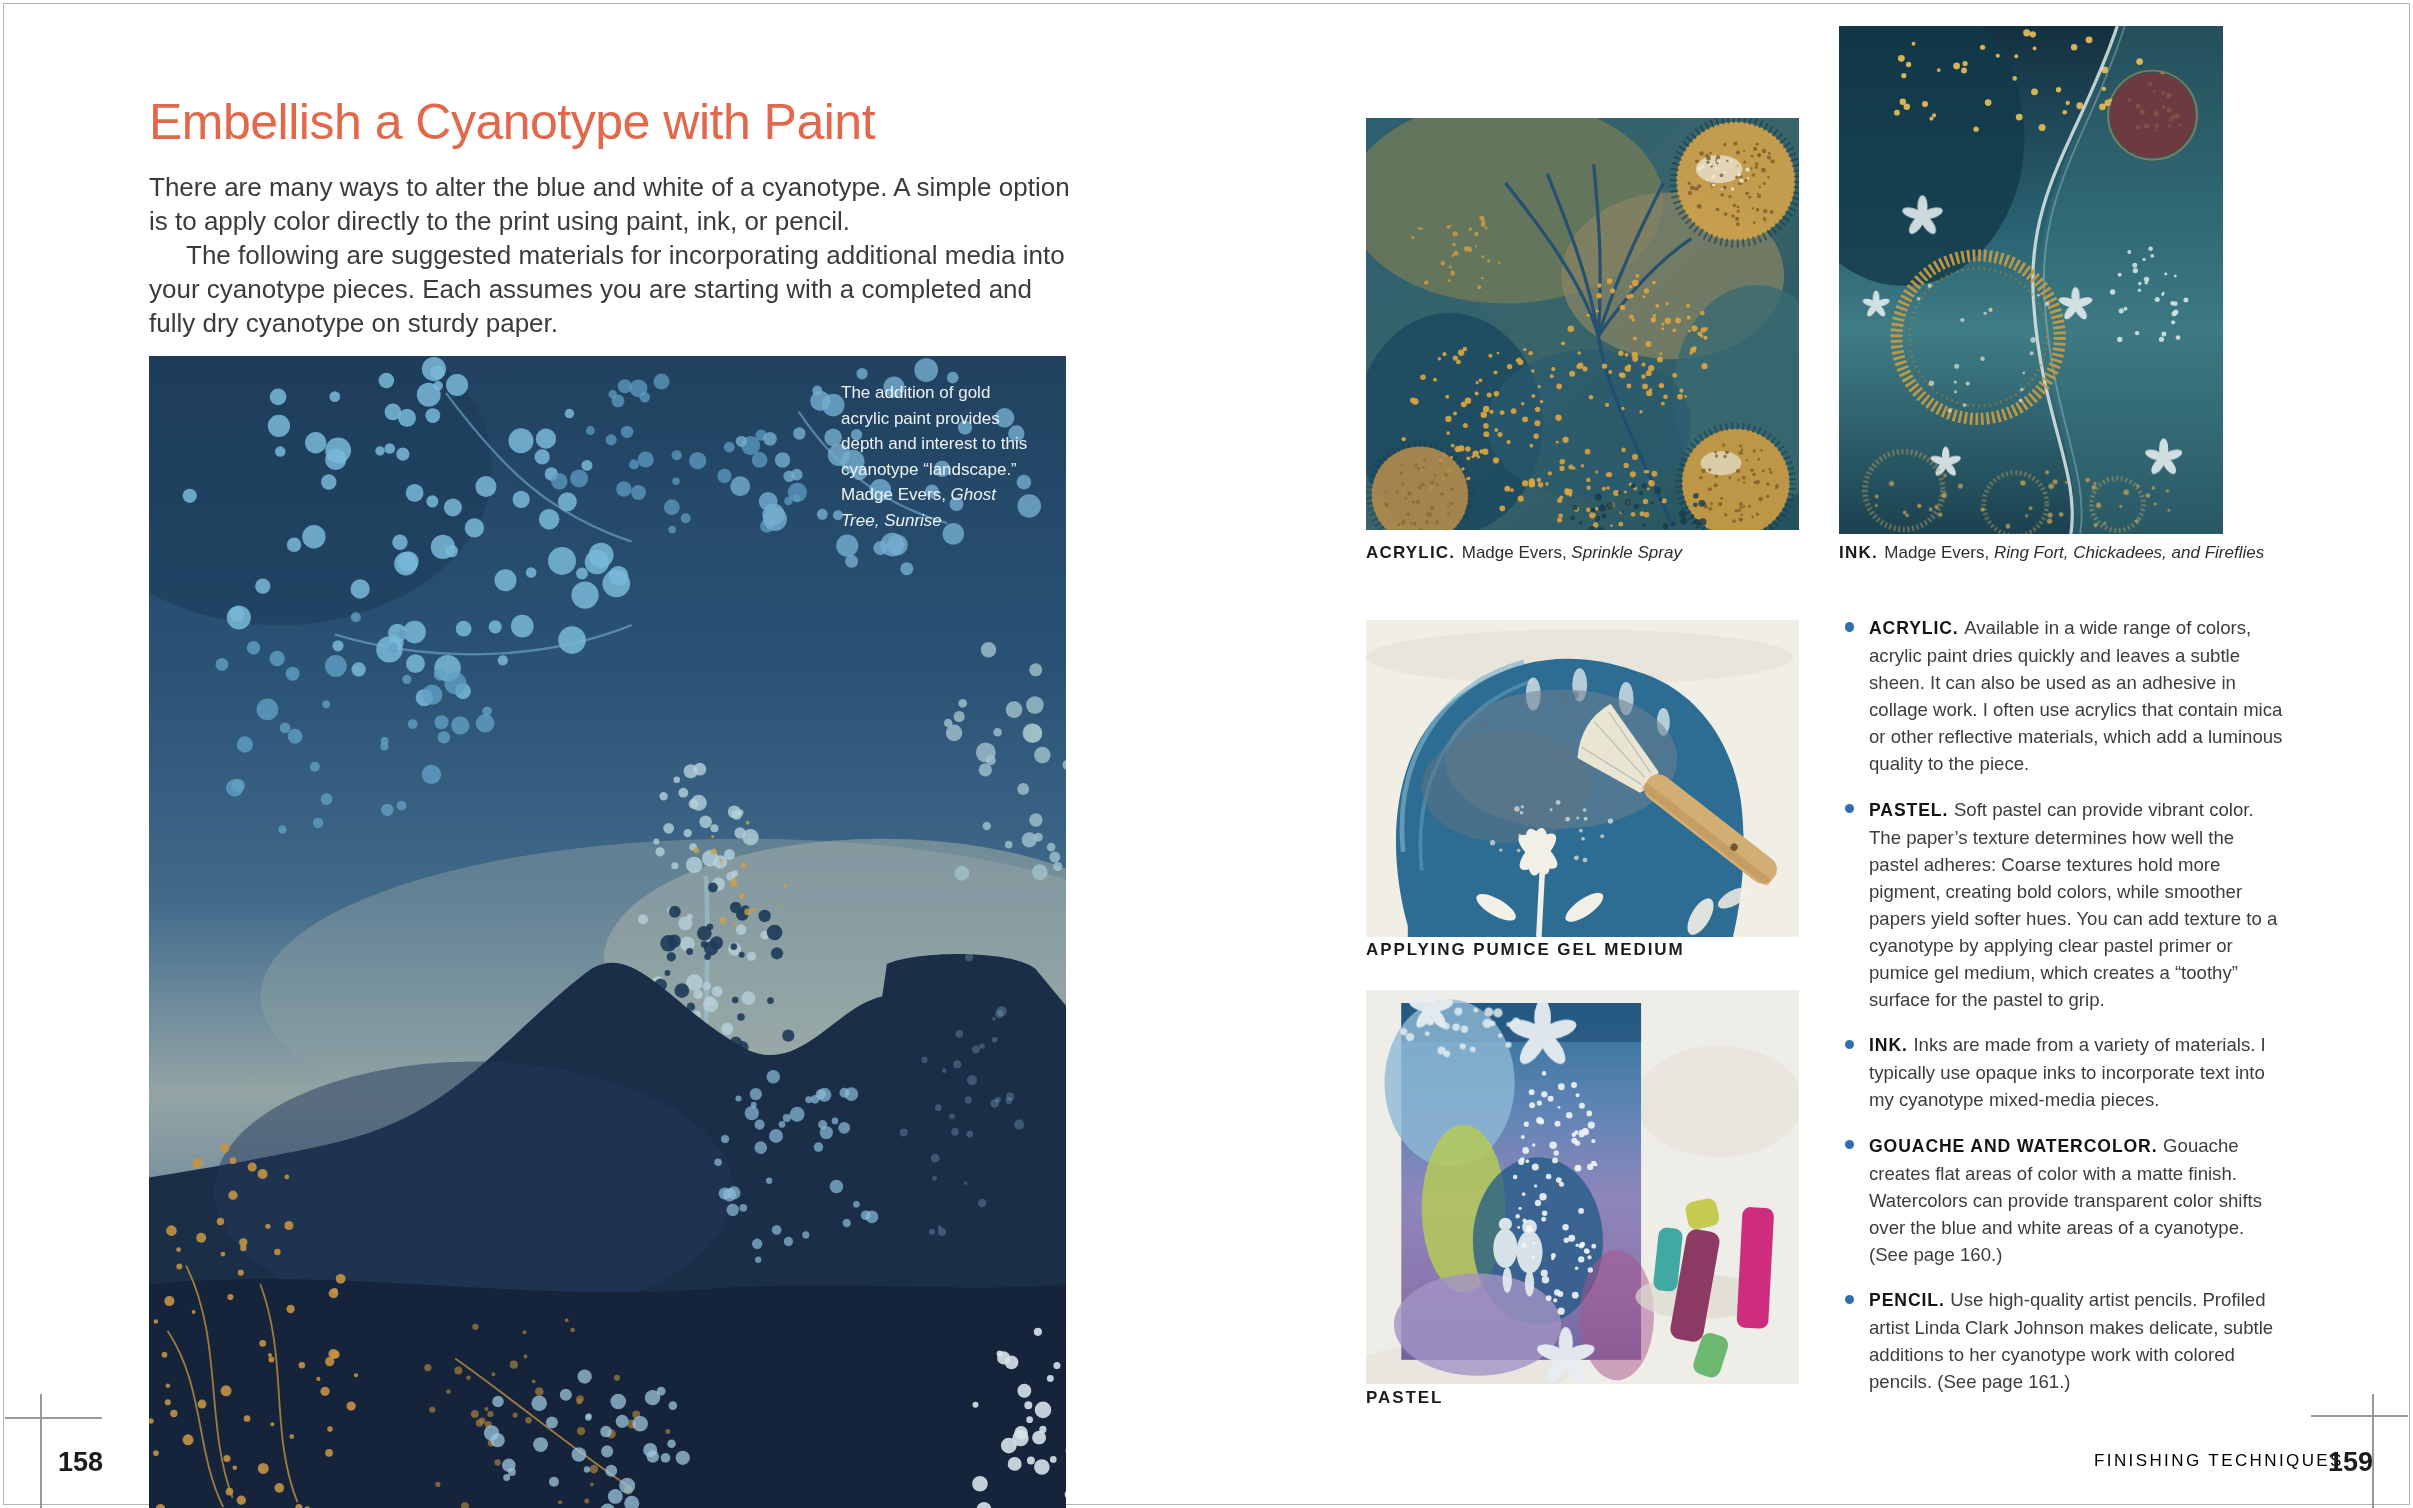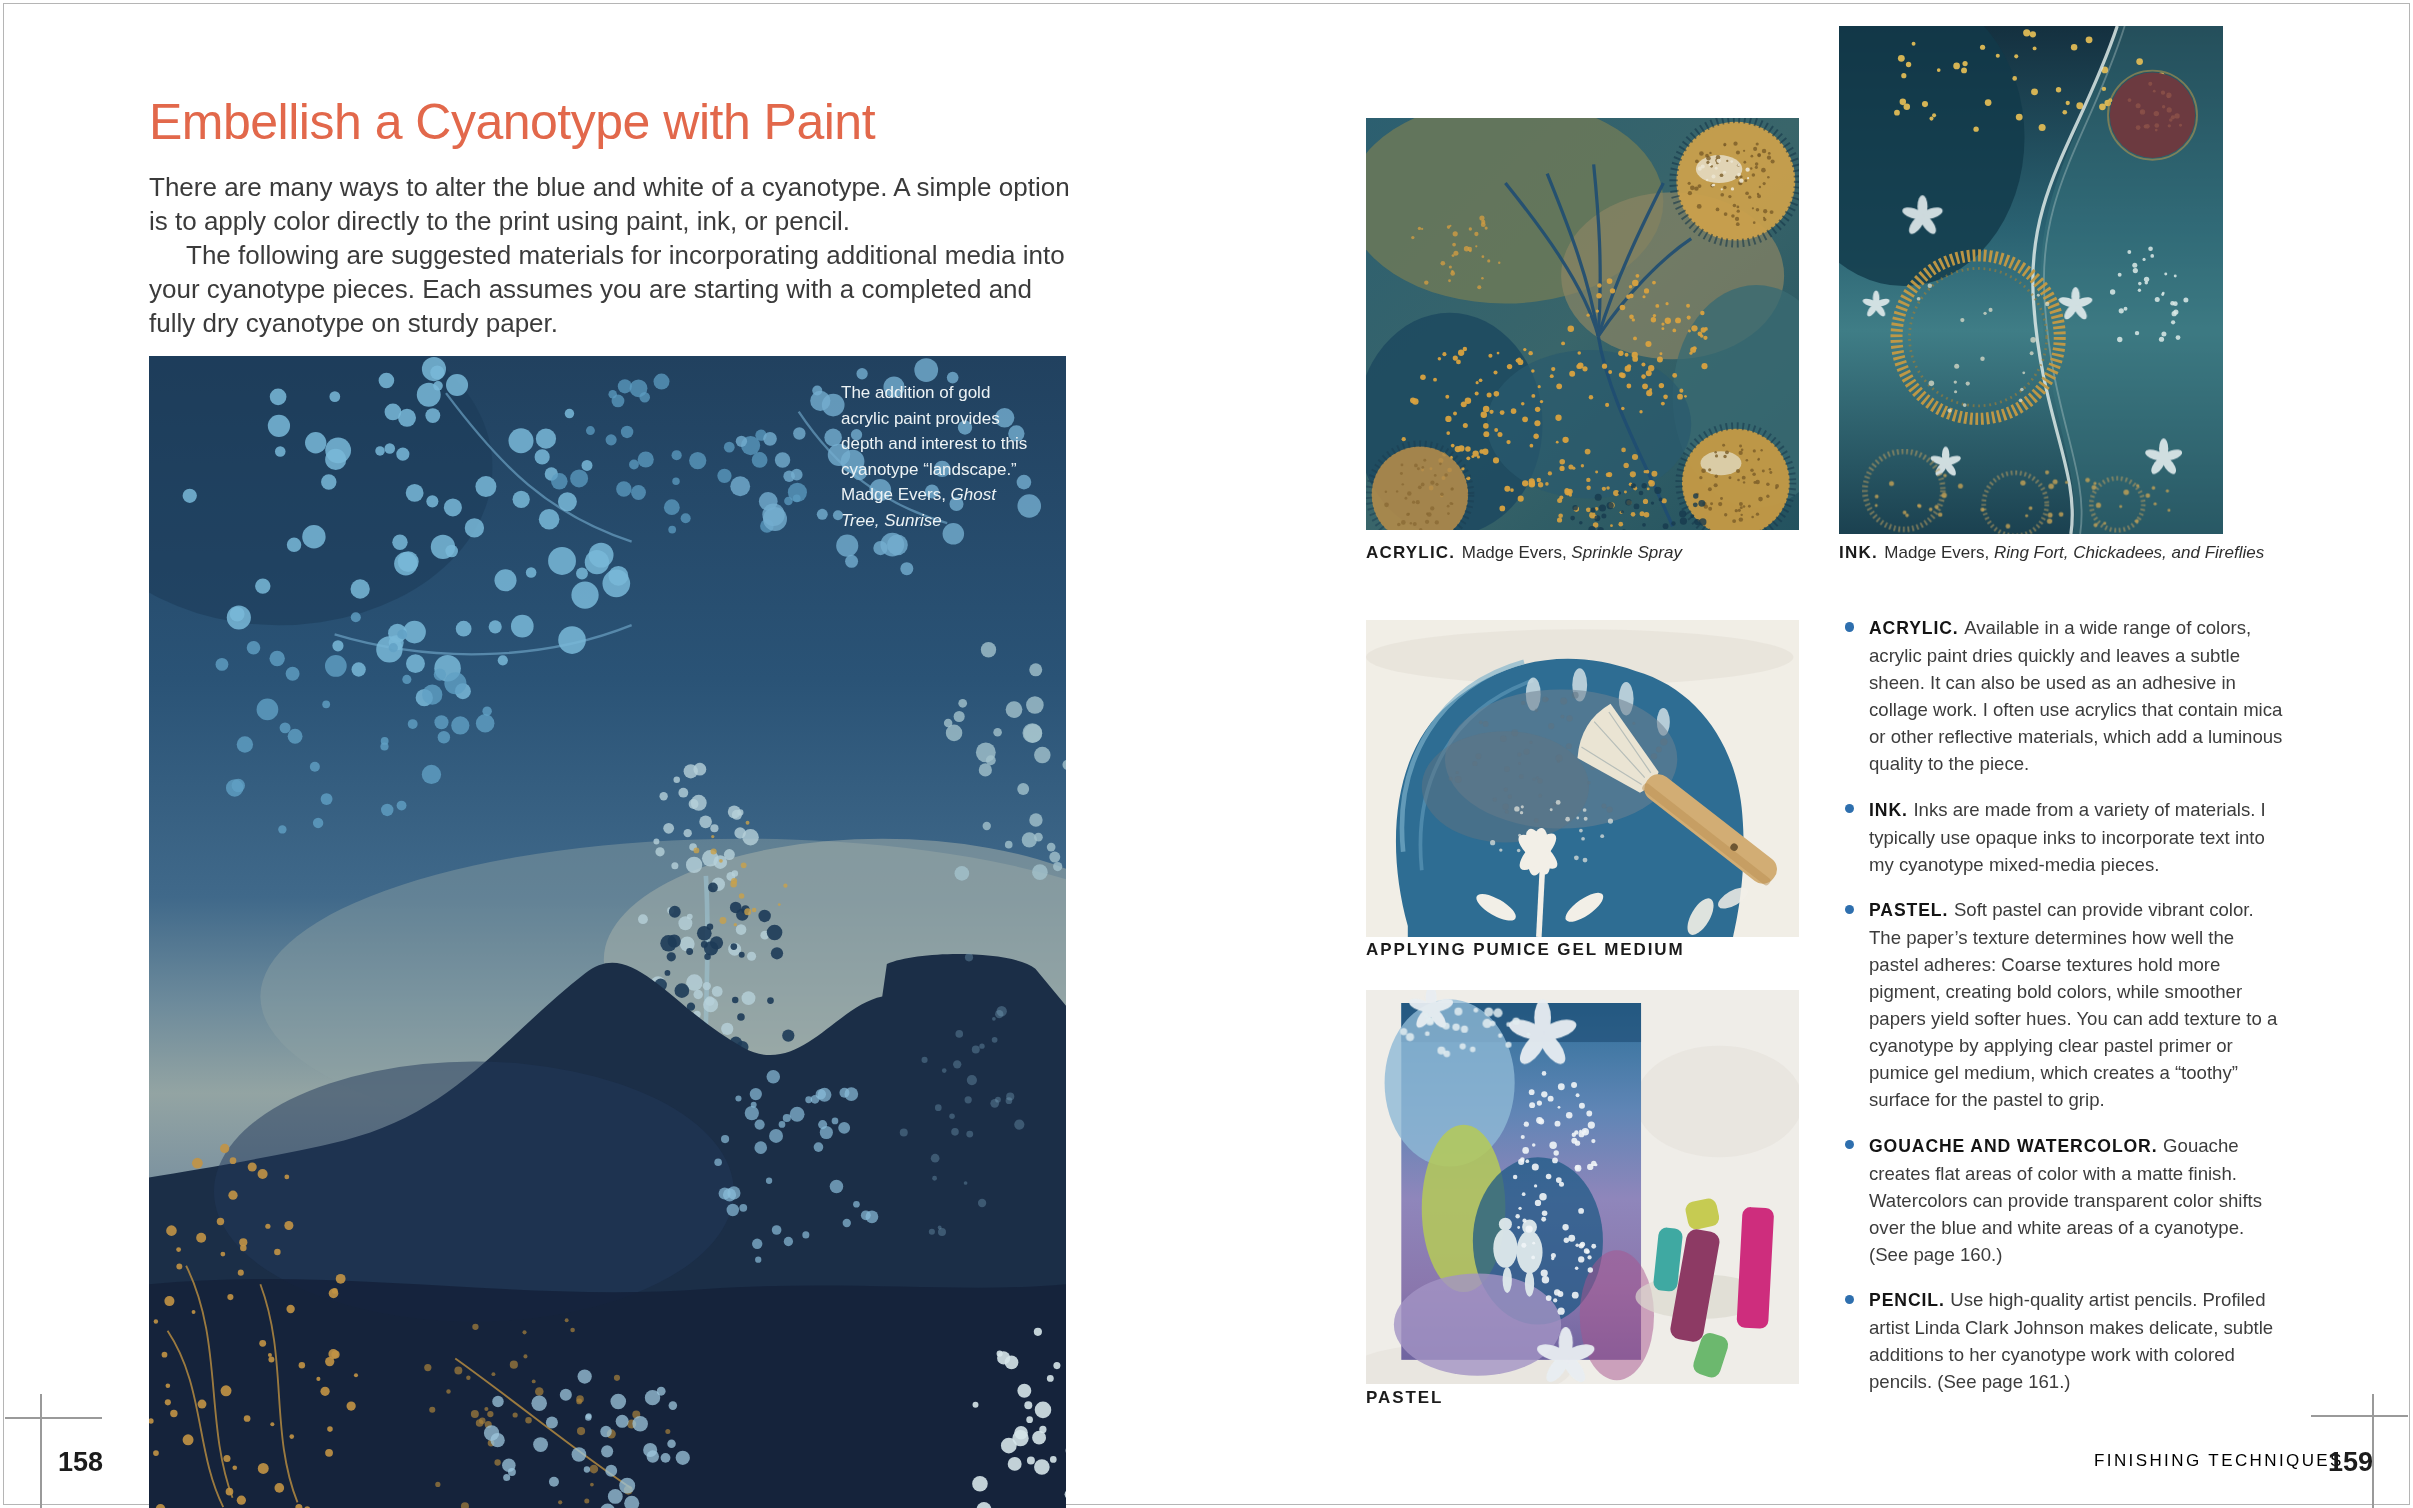--- a/index.html
+++ b/index.html
@@ -1753,25 +1753,25 @@
     <b>PASTEL</b>
   </div>
 
   <ul class="bullets">
     <li>
       <span class="dot"></span>
       <p><b>ACRYLIC.</b><span>Available in a wide range of colors, acrylic paint dries quickly and leaves a subtle sheen. It can also be used as an adhesive in collage work. I often use acrylics that contain mica or other reflective materials, which add a luminous quality to the piece.</span></p>
     </li>
     <li>
       <span class="dot"></span>
-      <p><b>INK.</b><span>Inks are made from a variety of materials. I typically use opaque inks to incorporate text into my cyanotype mixed-media pieces.</span></p>
+      <p><b>PASTEL.</b><span>Soft pastel can provide vibrant color. The paper’s texture determines how well the pastel adheres: Coarse textures hold more pigment, creating bold colors, while smoother papers yield softer hues. You can add texture to a cyanotype by applying clear pastel primer or pumice gel medium, which creates a “toothy” surface for the pastel to grip.</span></p>
     </li>
     <li>
       <span class="dot"></span>
-      <p><b>PASTEL.</b><span>Soft pastel can provide vibrant color. The paper’s texture determines how well the pastel adheres: Coarse textures hold more pigment, creating bold colors, while smoother papers yield softer hues. You can add texture to a cyanotype by applying clear pastel primer or pumice gel medium, which creates a “toothy” surface for the pastel to grip.</span></p>
+      <p><b>INK.</b><span>Inks are made from a variety of materials. I typically use opaque inks to incorporate text into my cyanotype mixed-media pieces.</span></p>
     </li>
     <li>
       <span class="dot"></span>
       <p><b>GOUACHE AND WATERCOLOR.</b><span>Gouache creates flat areas of color with a matte finish. Watercolors can provide transparent color shifts over the blue and white areas of a cyanotype. (See page 160.)</span></p>
     </li>
     <li>
       <span class="dot"></span>
       <p><b>PENCIL.</b><span>Use high-quality artist pencils. Profiled artist Linda Clark Johnson makes delicate, subtle additions to her cyanotype work with colored pencils. (See page 161.)</span></p>
     </li>
   </ul>

